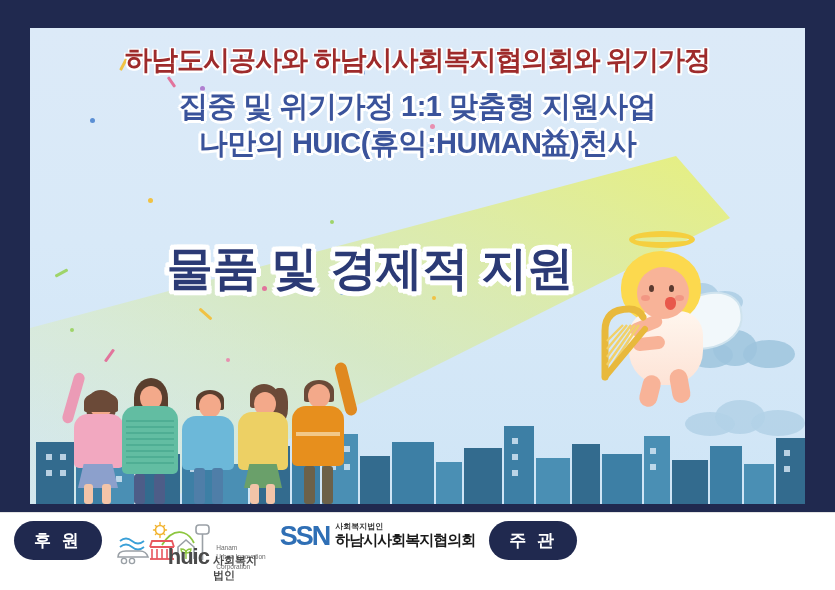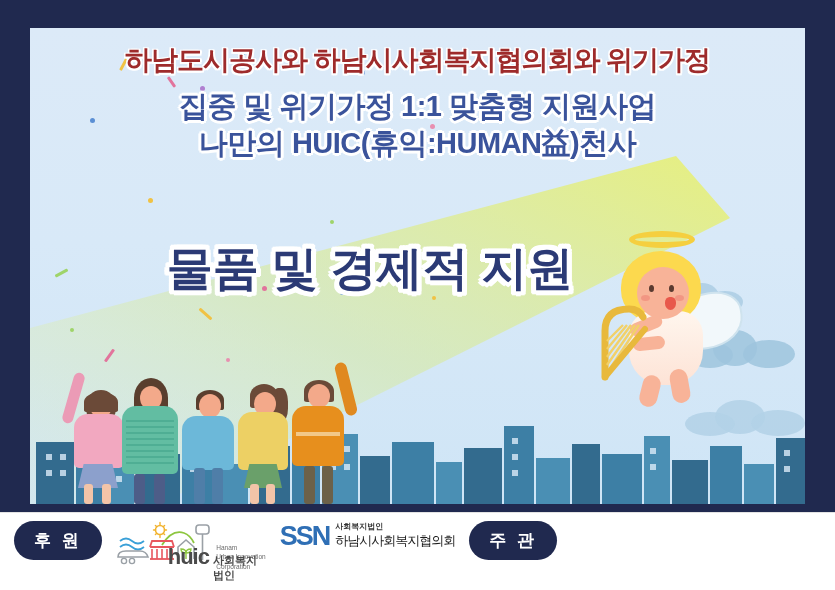--- a/index.html
+++ b/index.html
@@ -167,21 +167,21 @@
     position:absolute; left:52px; bottom:0;
     display:flex; align-items:baseline; gap:4px;
   }
   .huic-word .h{ font-size:22px; font-weight:bold; color:#4a4a4a; letter-spacing:-1px; }
   .huic-word .k{ font-size:11px; font-weight:bold; color:#4a4a4a; }
 
   
   .ssn{ display:flex; align-items:center; gap:6px; }
   .ssn-mark{ font-size:27px; font-weight:bold; color:#2f6fb5; letter-spacing:-2px; position:relative; }
   .ssn-txt .sm{ font-size:8px; color:#333; font-weight:bold; display:block; line-height:1.2; }
-  .ssn-txt .lg{ font-size:13px; color:#1a1a1a; font-weight:normal; display:block; letter-spacing:-1px; }
+  .ssn-txt .lg{ font-size:15px; color:#1a1a1a; font-weight:bold; display:block; letter-spacing:-1px; }
 
   
   .misa{ display:flex; align-items:center; gap:7px; }
   .misa-mark{ position:relative; width:34px; height:30px; }
   .misa-mark i{ position:absolute; display:block; border-radius:5px; }
   .misa-txt .sm{ font-size:8px; color:#333; font-weight:bold; display:block; line-height:1.3; }
   .misa-txt .lg{ font-size:16px; font-weight:bold; display:block; letter-spacing:-1px; line-height:1.2; }
   .misa-txt .lg .b1{ color:#3aa0d8; }
   .misa-txt .lg .o1{ color:#f08a2e; }
   .misa-txt .lg .d1{ color:#1a1a1a; }

